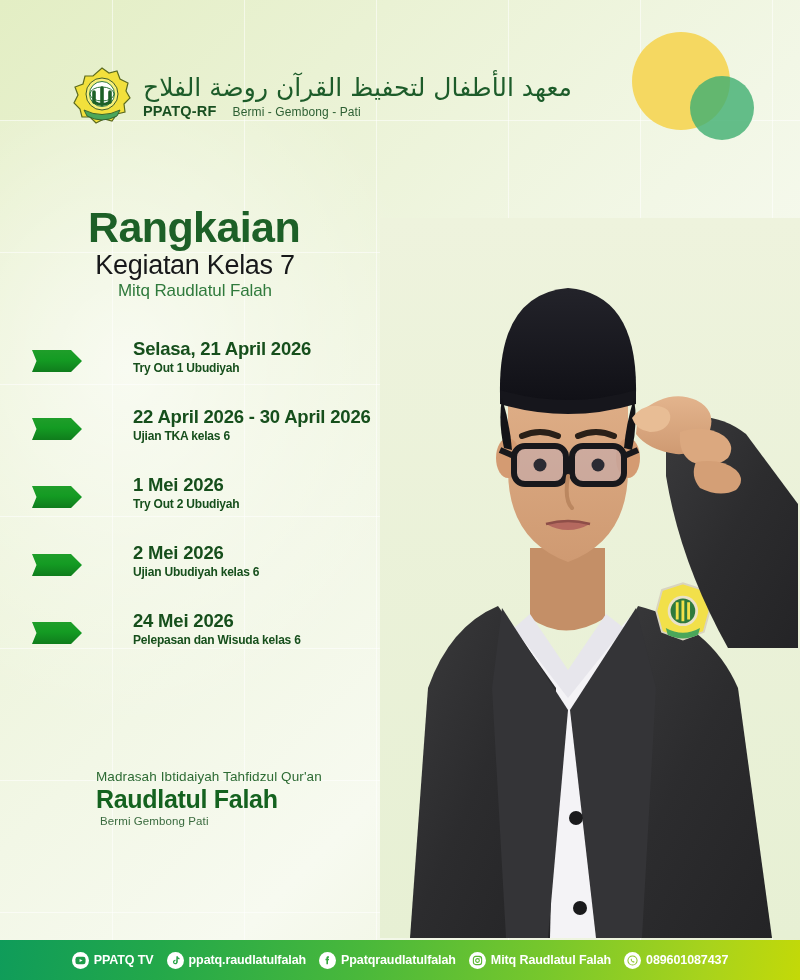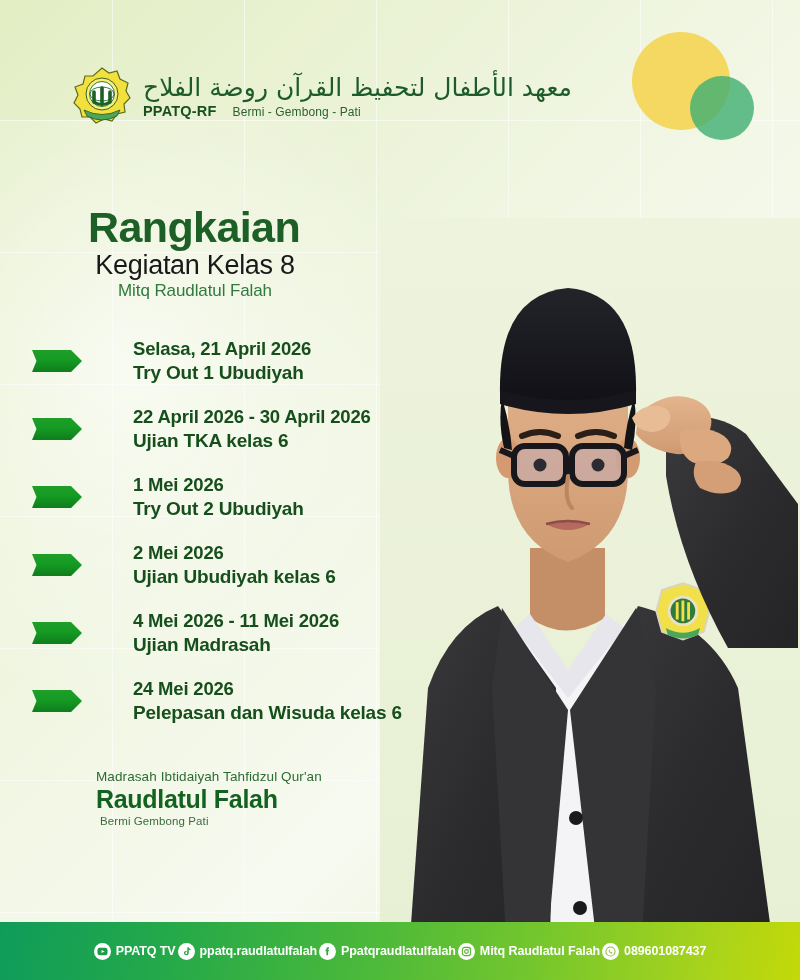--- a/index.html
+++ b/index.html
@@ -71,42 +71,42 @@
     position:absolute;left:0;top:12px;width:50px;height:22px;
     background:linear-gradient(180deg,#1f9e2a 0%,#149b23 45%,#0f7d1c 100%);
     clip-path:polygon(0% 0%,78% 0%,100% 50%,78% 100%,0% 100%,9% 50%);
   }
   .item-text{position:absolute;left:57px;top:0;margin-left:44px;}
   .line1{
     font-size:18.5px;font-weight:bold;color:#164f1c;letter-spacing:-.2px;
     line-height:1.22;white-space:nowrap;
   }
   .line2{
-    font-size:19px;font-weight:bold;color:#164f1c;letter-spacing:-.2px;
+    font-size:12px;font-weight:bold;color:#164f1c;letter-spacing:-.2px;
     line-height:1.22;white-space:nowrap;
   }
 
   
   .bottombrand{position:absolute;left:96px;top:768px;}
   .bb1{font-size:13.5px;color:#2d6b33;letter-spacing:.1px;line-height:1.3;}
   .bb2{font-size:25px;font-weight:bold;color:#14621f;letter-spacing:-.3px;line-height:1.12;margin-top:-1px;}
   .bb3{font-size:11.5px;color:#3a6b3f;letter-spacing:.1px;line-height:1.3;margin-top:1px;margin-left:4px;}
 
   
   .photo{
     position:absolute;right:0;bottom:42px;width:420px;height:720px;
     overflow:hidden;
   }
   .photo svg{display:block;width:100%;height:100%;}
 
   
   .footer{
-    position:absolute;left:0;bottom:0;width:800px;height:58px;
+    position:absolute;left:0;bottom:0;width:800px;height:40px;
     background:linear-gradient(100deg,#0f9c5a 0%,#23a84a 20%,#49b83b 45%,#77c72c 68%,#a8d31c 88%,#c3d908 100%);
-    display:flex;align-items:center;justify-content:center;gap:2px;
+    display:flex;align-items:center;justify-content:center;gap:13px;
   }
   .fitem{display:flex;align-items:center;gap:5px;}
   .ficon{
     width:17px;height:17px;border-radius:50%;background:#ffffff;
     display:flex;align-items:center;justify-content:center;flex:none;
   }
   .ficon svg{display:block;}
   .flabel{font-size:12.5px;font-weight:bold;color:#ffffff;white-space:nowrap;letter-spacing:-.1px;}
 </style>
 </head>
@@ -218,21 +218,21 @@
       <div class="arabic">معهد الأطفال لتحفيظ القرآن روضة الفلاح</div>
       <div class="brandrow">
         <span class="brand-main">PPATQ-RF</span>
         <span class="brand-sub">Bermi - Gembong - Pati</span>
       </div>
     </div>
   </div>
 
   <div class="titles">
     <div class="t1">Rangkaian</div>
-    <div class="t2">Kegiatan Kelas 8</div>
+    <div class="t2">Kegiatan Kelas 7</div>
     <div class="t3">Mitq Raudlatul Falah</div>
   </div>
 
   <div class="schedule">
 
     <div class="item">
       <div class="marker"></div>
       <div class="item-text">
         <div class="line1">Selasa, 21 April 2026</div>
         <div class="line2">Try Out 1 Ubudiyah</div>
@@ -256,27 +256,20 @@
     </div>
 
     <div class="item">
       <div class="marker"></div>
       <div class="item-text">
         <div class="line1">2 Mei 2026</div>
         <div class="line2">Ujian Ubudiyah kelas 6</div>
       </div>
     </div>
 
-    <div class="item">
-      <div class="marker"></div>
-      <div class="item-text">
-        <div class="line1">4 Mei 2026 - 11 Mei 2026</div>
-        <div class="line2">Ujian Madrasah</div>
-      </div>
-    </div>
 
     <div class="item">
       <div class="marker"></div>
       <div class="item-text">
         <div class="line1">24 Mei 2026</div>
         <div class="line2">Pelepasan dan Wisuda kelas 6</div>
       </div>
     </div>
 
   </div>

